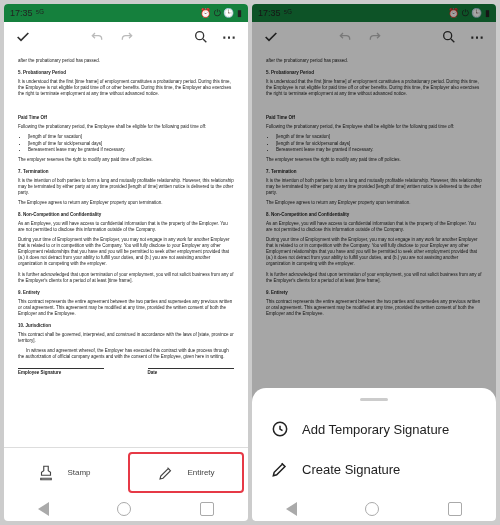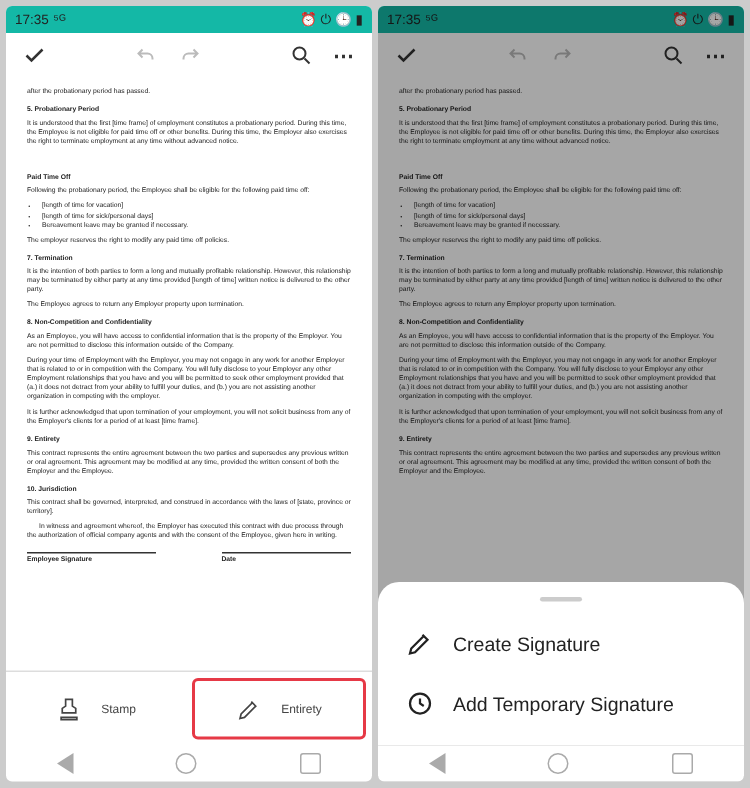--- a/index.html
+++ b/index.html
@@ -30,21 +30,21 @@
     pointer-events: none;
   }
   .statusbar {
     height: 18px;
     display: flex;
     justify-content: space-between;
     align-items: center;
     padding: 0 6px;
     font-size: 9px;
     color: #222;
-    background: #14b8a6;
+    background: #15803d;
   }
   .status-left, .status-right { display: flex; align-items: center; gap: 3px; }
   .toolbar {
     height: 30px;
     display: flex;
     align-items: center;
     justify-content: space-between;
     padding: 0 10px;
   }
   .tool-icon {
@@ -282,30 +282,30 @@
     <p>During your time of Employment with the Employer, you may not engage in any work for another Employer that is related to or in competition with the Company. You will fully disclose to your Employer any other Employment relationships that you have and you will be permitted to seek other employment provided that (a.) it does not detract from your ability to fulfill your duties, and (b.) you are not assisting another organization in competing with the employer.</p>
     <p>It is further acknowledged that upon termination of your employment, you will not solicit business from any of the Employer's clients for a period of at least [time frame].</p>
     <p class="bold">9. Entirety</p>
     <p>This contract represents the entire agreement between the two parties and supersedes any previous written or oral agreement. This agreement may be modified at any time, provided the written consent of both the Employer and the Employee.</p>
   </div>
 
   <div class="sheet">
     <div class="grab"></div>
     <div class="sheet-item">
       <svg width="20" height="20" viewBox="0 0 24 24">
-          <path d="M4 20l4-1 10-10-3-3L5 16l-1 4zM14 5l3 3" stroke="#222" stroke-width="1.8" fill="none"></path>
-        </svg>
-      <span>Create Signature</span>
+          <circle cx="12" cy="12" r="8" stroke="#222" stroke-width="1.8" fill="none"></circle>
+          <path d="M12 8v4l3 2" stroke="#222" stroke-width="1.8" fill="none"></path>
+        </svg>
+      <span>Add Temporary Signature</span>
     </div>
     <div class="sheet-item">
       <svg width="20" height="20" viewBox="0 0 24 24">
-          <circle cx="12" cy="12" r="8" stroke="#222" stroke-width="1.8" fill="none"></circle>
-          <path d="M12 8v4l3 2" stroke="#222" stroke-width="1.8" fill="none"></path>
-        </svg>
-      <span>Add Temporary Signature</span>
+          <path d="M4 20l4-1 10-10-3-3L5 16l-1 4zM14 5l3 3" stroke="#222" stroke-width="1.8" fill="none"></path>
+        </svg>
+      <span>Create Signature</span>
     </div>
   </div>
 
   <div class="navbar" style="position:relative;z-index:6;background:#fff;">
     <div class="nav-back"></div>
     <div class="nav-icon nav-home"></div>
     <div class="nav-icon nav-recent"></div>
   </div>
 </div>
 

